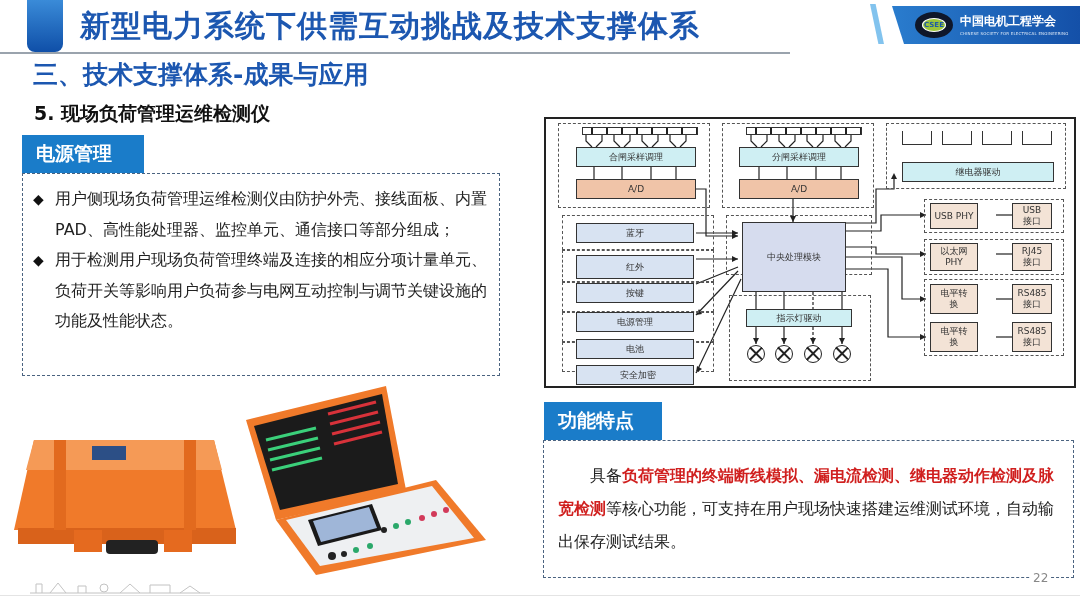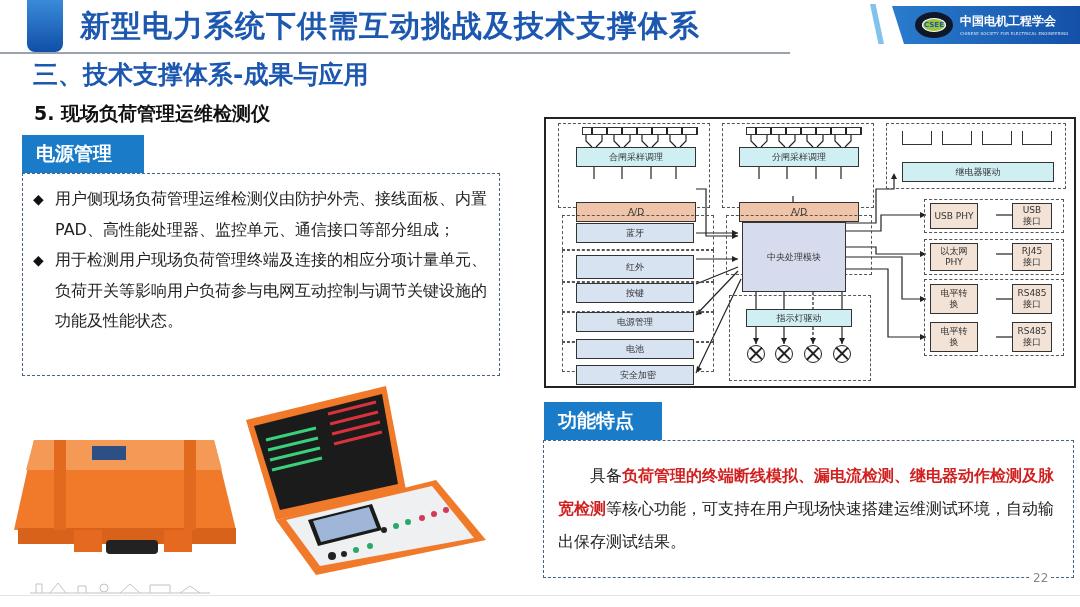--- a/index.html
+++ b/index.html
@@ -36,21 +36,21 @@
   .bullet { display: flex; font-size: 16px; line-height: 30.5px; color: #222; }
   .bullet .dia { width: 22px; flex: none; font-size: 14px; color: #111; }
   .bullet .txt { flex: 1; }
 
   
   .diagram { position: absolute; left: 544px; top: 117px; width: 532px; height: 271px; border: 2px solid #222; background: #fff; }
   .dgrp { position: absolute; border: 1.3px dashed #555; }
   .dbox { position: absolute; border: 1.2px solid #333; font-size: 9px; color: #333; display: flex; align-items: center;
     justify-content: center; text-align: center; line-height: 11px; }
   .cyan { background: #cfeff3; }
-  .peach { background: #f0c4a8; margin-top: 23px; }
+  .peach { background: #f0c4a8; }
   .lilac { background: #d8e3f2; }
   .cream { background: #f3e3d6; }
   .lav { background: #d6dcee; }
   .terms { position: absolute; height: 8px; border: 1px solid #333; background: repeating-linear-gradient(90deg, #fff 0 8px, #222 8px 10px, #fff 10px 15px); }
   .lamp { position: absolute; width: 18px; height: 18px; border: 1.6px solid #222; border-radius: 50%; }
   .lamp::before, .lamp::after { content: ""; position: absolute; left: 7px; top: -1px; width: 1.5px; height: 17px; background: #222; }
   .lamp::before { transform: rotate(45deg); }
   .lamp::after { transform: rotate(-45deg); }
   .relay { position: absolute; width: 30px; height: 14px; border: 1px solid #333; border-top: none; }
   svg.wires { position: absolute; left: 0; top: 0; }

